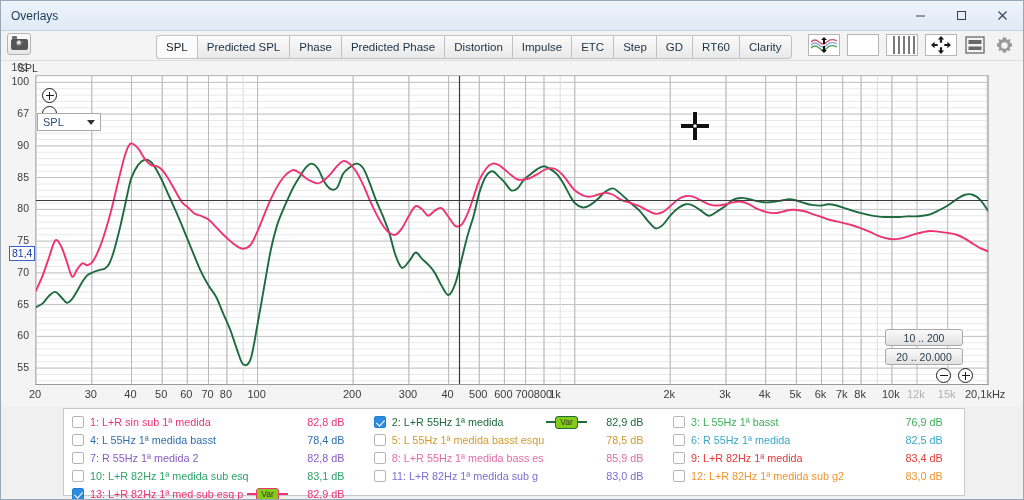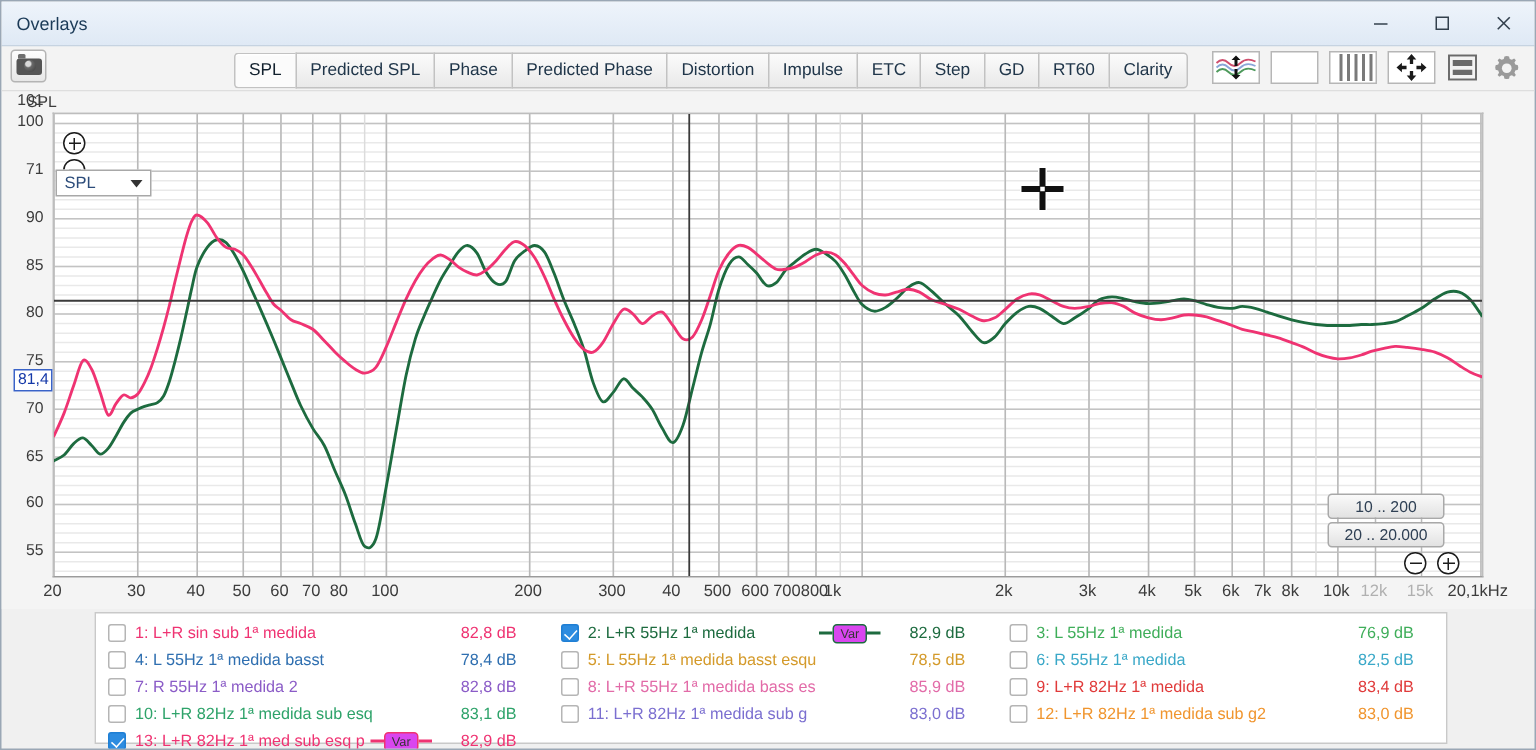--- a/index.html
+++ b/index.html
@@ -217,21 +217,21 @@
   }
   .var-badge {
     display: inline-flex; align-items: center;
     margin-left: 4px;
     flex: 0 0 auto;
   }
   .var-badge .vline { width: 9px; height: 2px; }
   .var-badge .vbox {
     border: 1.6px solid; border-radius: 3px;
     font-size: 8.5px; padding: 0 4px; line-height: 11px;
-    background: #d946ef; color: #333;
+    background: #84cc16; color: #333;
   }
 </style>
 </head>
 <body>
 
 <div id="app">
 
   <div id="titlebar">
     <div id="title-text">Overlays</div>
     <div id="win-buttons">
@@ -321,21 +321,21 @@
       </div>
     </div>
   </div>
 
   <div id="chart-panel">
     <div id="ylabel">SPL</div>
 
     <div id="ytick-labels">
         <div class="yticklabel" style="left: 2px; top: 0px;">101</div>
         <div class="yticklabel" style="left: 2px; top: 14.3505px;">100</div>
-        <div class="yticklabel" style="left: 2px; top: 46.1031px;">71</div>
+        <div class="yticklabel" style="left: 2px; top: 46.1031px;">67</div>
         <div class="yticklabel" style="left: 2px; top: 77.8557px;">90</div>
         <div class="yticklabel" style="left: 2px; top: 109.608px;">85</div>
         <div class="yticklabel" style="left: 2px; top: 141.361px;">80</div>
         <div class="yticklabel" style="left: 2px; top: 173.113px;">75</div>
         <div class="yticklabel" style="left: 2px; top: 204.866px;">70</div>
         <div class="yticklabel" style="left: 2px; top: 236.619px;">65</div>
         <div class="yticklabel" style="left: 2px; top: 268.371px;">60</div>
         <div class="yticklabel" style="left: 2px; top: 300.124px;">55</div>
       </div>
 
@@ -580,21 +580,21 @@
         </div>
         <div class="legend-row">
           <div class="lcheck"></div>
           <div class="lname" style="color: rgb(123, 111, 208);">11: L+R 82Hz 1ª medida sub g</div>
           <div class="lval" style="color: rgb(123, 111, 208); margin-left: 10px;">83,0 dB</div>
         </div>
       </div>
       <div class="legend-col">
         <div class="legend-row">
           <div class="lcheck"></div>
-          <div class="lname" style="color: rgb(63, 174, 90);">3: L 55Hz 1ª medida</div>
+          <div class="lname" style="color: rgb(63, 174, 90);">3: L 55Hz 1ª basst</div>
           <div class="lval" style="color: rgb(63, 174, 90); margin-left: 10px;">76,9 dB</div>
         </div>
         <div class="legend-row">
           <div class="lcheck"></div>
           <div class="lname" style="color: rgb(58, 168, 200);">6: R 55Hz 1ª medida</div>
           <div class="lval" style="color: rgb(58, 168, 200); margin-left: 10px;">82,5 dB</div>
         </div>
         <div class="legend-row">
           <div class="lcheck"></div>
           <div class="lname" style="color: rgb(224, 58, 58);">9: L+R 82Hz 1ª medida</div>

